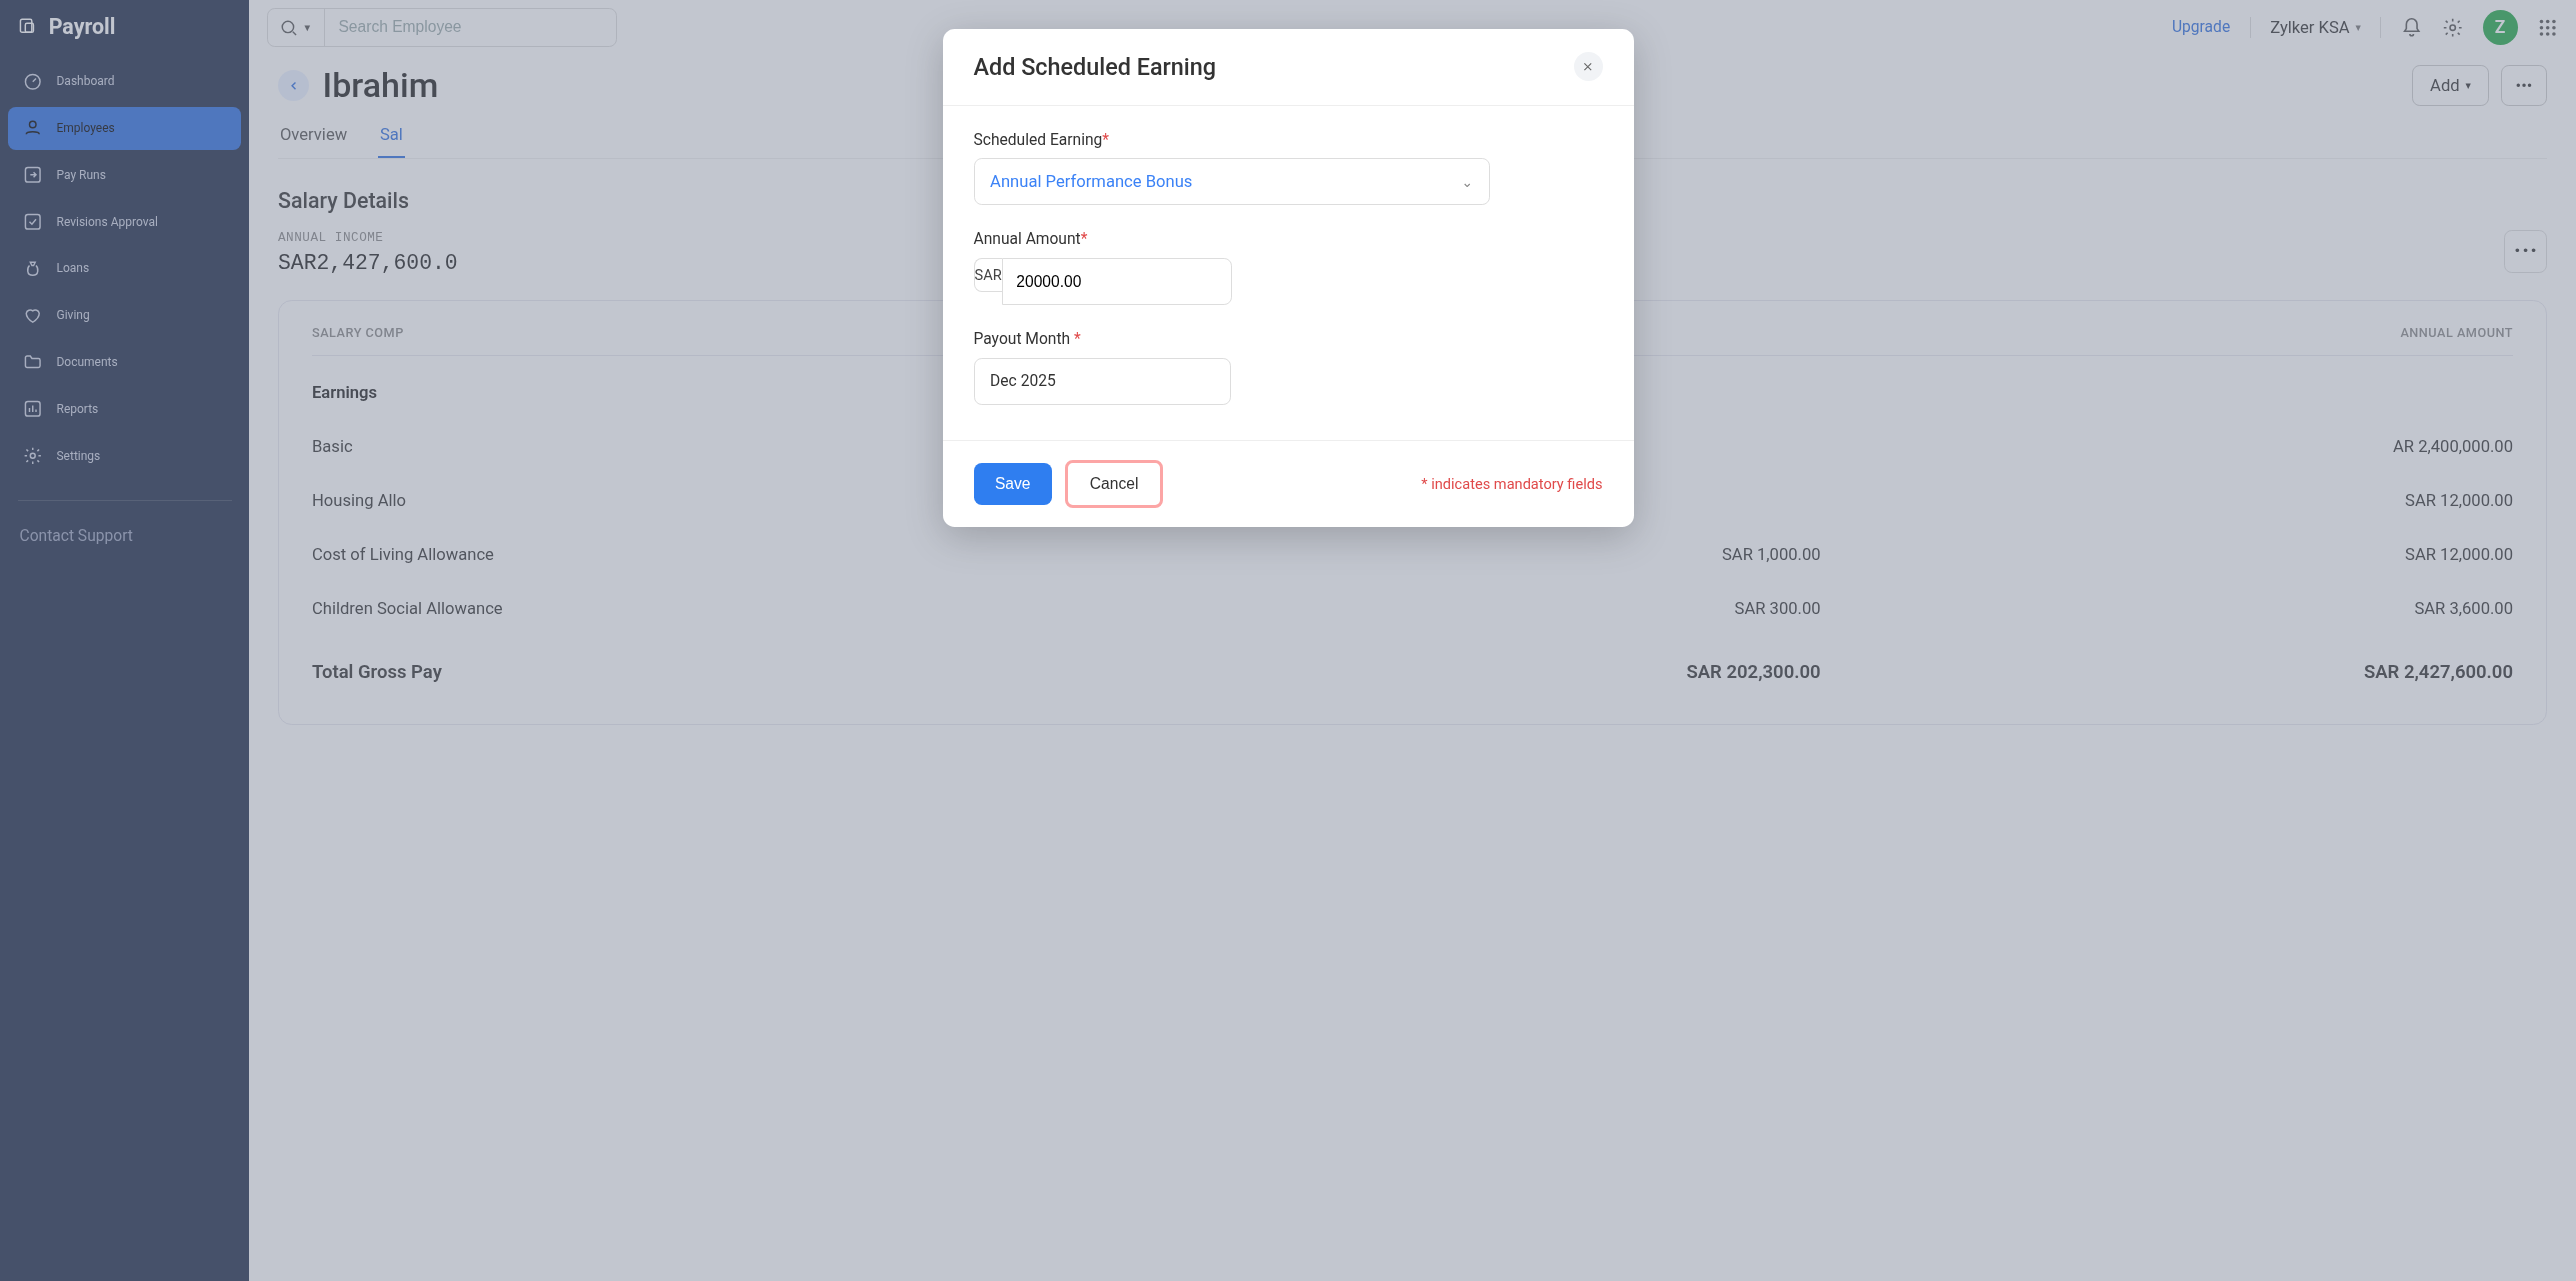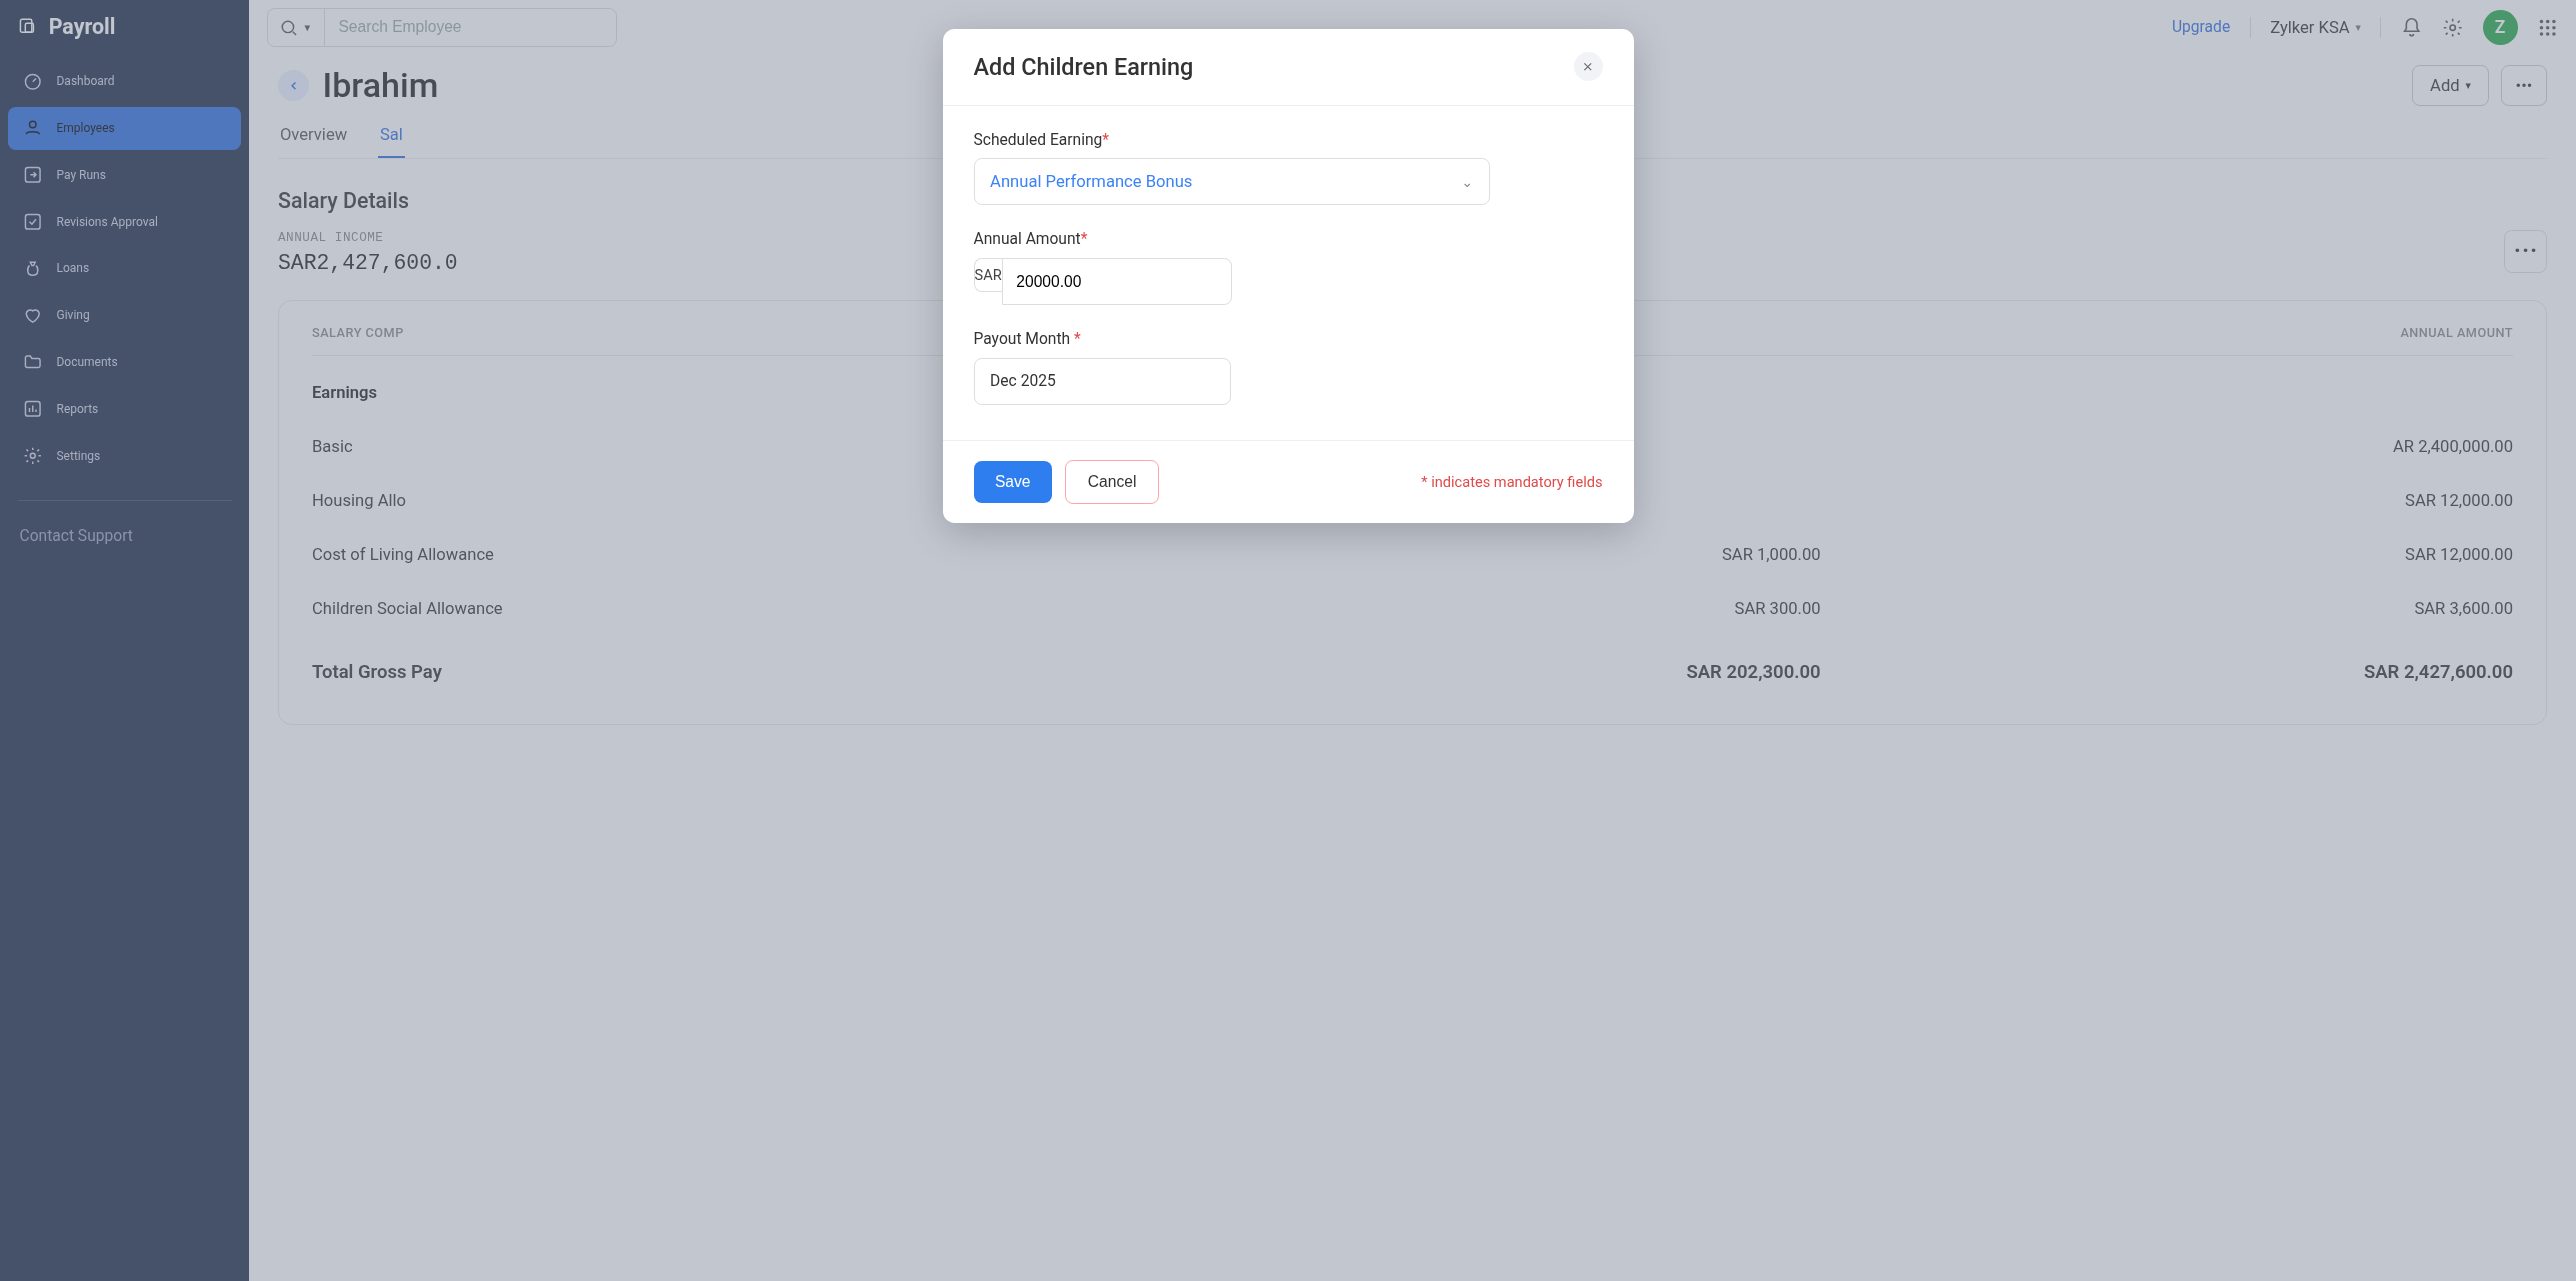--- a/index.html
+++ b/index.html
@@ -206,21 +206,21 @@
   .modal-foot {
     border-top: 1px solid #eee;
     padding: 19.5px 31px;
     display: flex; align-items: center; gap: 13.6px;
   }
   .btn-primary {
     background: #2f7ef0; color: #fff; border: none; border-radius: 7.8px;
     padding: 11.7px 21.4px; font-size: 15.6px; cursor: pointer;
   }
   .btn-secondary {
-    background: #fff; color: #333; border: 1px solid #fca5a5; border-radius: 7.8px;
+    background: #fff; color: #333; border: 3px solid #fca5a5; border-radius: 7.8px;
     padding: 11.7px 21.4px; font-size: 15.6px; cursor: pointer;
   }
   .mandatory-note { margin-left: auto; color: #e04a4a; font-size: 14.6px; }
 </style>
 </head>
 <body>
 
 <aside class="sidebar">
   <div class="logo-row">
     <span class="icon">
@@ -445,21 +445,21 @@
           </tr>
         </tbody>
       </table>
     </div>
   </div>
 </div>
 
 <div class="overlay">
   <div class="modal">
     <div class="modal-head">
-      <div class="modal-title">Add Children Earning</div>
+      <div class="modal-title">Add Scheduled Earning</div>
       <div class="close-btn">
         <svg width="13.6" height="13.6" viewBox="0 0 24 24" fill="none" stroke="currentColor" stroke-width="2">
             <path d="M6 6l12 12M18 6L6 18"></path>
           </svg>
       </div>
     </div>
 
     <div class="modal-body">
       <div class="field">
         <label><span>Scheduled Earning</span><span class="req">*</span></label>

